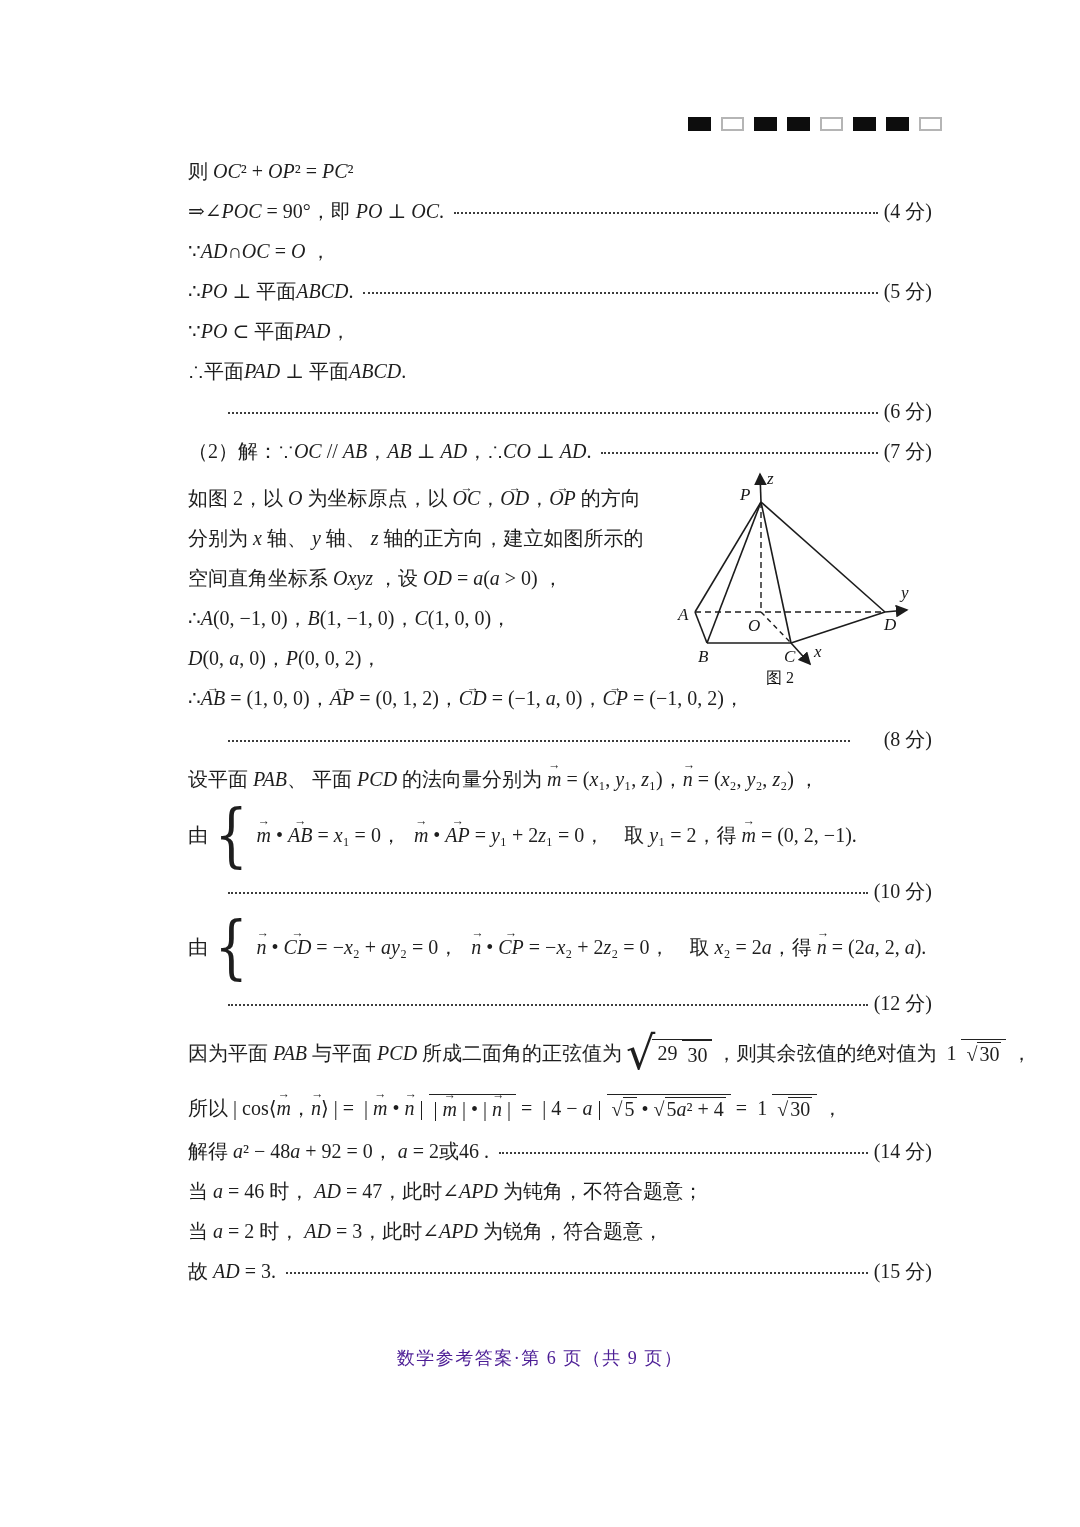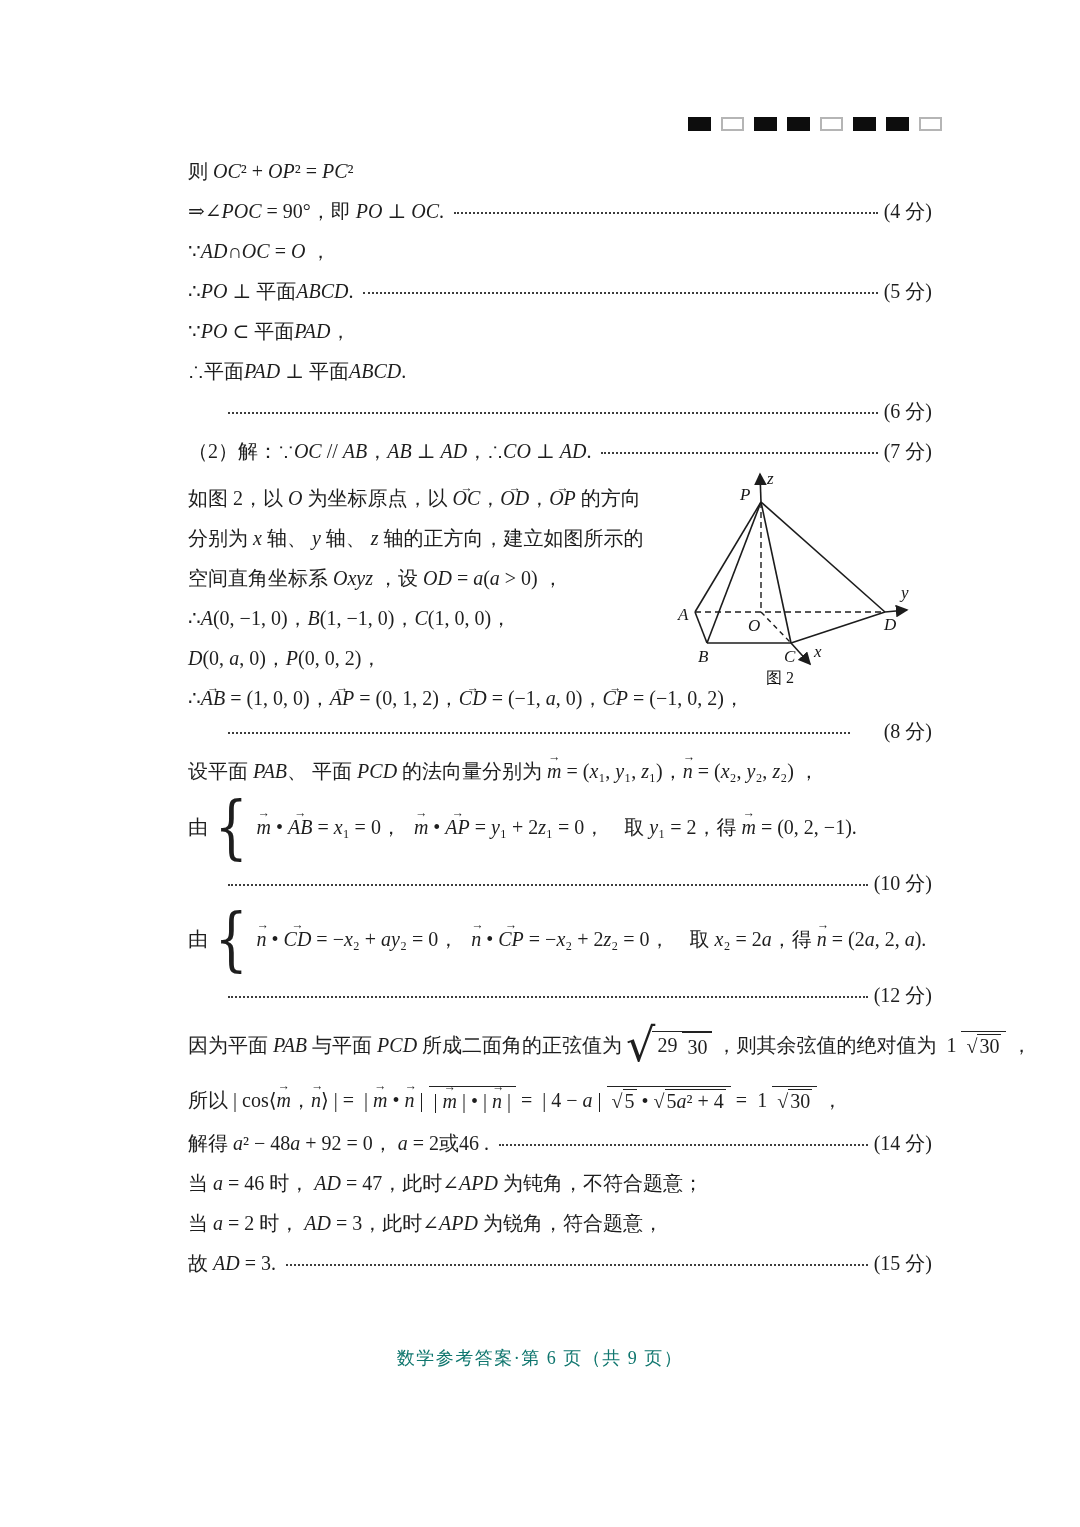--- a/index.html
+++ b/index.html
@@ -48,21 +48,21 @@
   .seg { white-space:nowrap; }
   .fx { display:inline-flex; flex-direction:row; text-align:right; margin:0 5px; }
   .fx .n { padding:3px 5px 2px; }
   .fx .d { border-top:1.7px solid #222; padding:3px 5px 0; }
   .sqrtwrap { display:inline-flex; align-items:center; margin:0 4px; }
   .bigroot { font-size:46px; line-height:1; margin-right:-3px; font-family:"DejaVu Serif",serif; font-style:normal; }
   .sqrtwrap .fx { border-top:1.9px solid #222; margin:0; }
   .sqrtwrap .fx .n { padding-top:2px; }
 
   .footer { position:absolute; left:0; right:0; top:1346px; text-align:center;
-    font-size:18px; color:#0f766e; letter-spacing:1.5px; }
+    font-size:18px; color:#4c1d95; letter-spacing:1.5px; }
 </style>
 </head>
 <body>
 
 <div class="marks">
     <div class="mark filled"></div>
     <div class="mark empty"></div>
     <div class="mark filled"></div>
     <div class="mark filled"></div>
     <div class="mark empty"></div>
@@ -146,21 +146,21 @@
       <text x="130" y="198">C</text>
       <text x="160" y="193">x</text>
       <text class="cap" x="112" y="219">图 2</text>
     </svg>
     <div class="narrow">如图 2，以 <i>O</i> 为坐标原点，以 <span class="vec">OC</span>，<span class="vec">OD</span>，<span class="vec">OP</span> 的方向分别为 <i>x</i> 轴、 <i>y</i> 轴、 <i>z</i> 轴的正方向，建立如图所示的空间直角坐标系 <i>Oxyz</i> ，设 <i>OD</i> = <i>a</i>(<i>a</i> &gt; 0) ，</div>
     <div class="narrow">∴<i>A</i>(0, −1, 0)，<i>B</i>(1, −1, 0)，<i>C</i>(1, 0, 0)，</div>
     <div class="narrow"><i>D</i>(0, <i>a</i>, 0)，<i>P</i>(0, 0, 2)，</div>
     <div class="full">∴<span class="vec">AB</span> = (1, 0, 0)，<span class="vec">AP</span> = (0, 1, 2)，<span class="vec">CD</span> = (−1, <i>a</i>, 0)，<span class="vec">CP</span> = (−1, 0, 2)，</div>
   </div>
 
-  <div class="line" style="margin-top:0;gap:28px;">
+  <div class="line" style="margin-top:8px;gap:28px;">
     <span class="leader indent"></span>
     <span class="score">(8 分)</span>
   </div>
 
   <div class="line">
     <span class="text">设平面 <i>PAB</i>、 平面 <i>PCD</i> 的法向量分别为 <span class="vec">m</span> = (<i>x</i>₁, <i>y</i>₁, <i>z</i>₁)，<span class="vec">n</span> = (<i>x</i>₂, <i>y</i>₂, <i>z</i>₂) ，</span>
   </div>
 
   <div class="system">
     <span class="seg">由</span>

